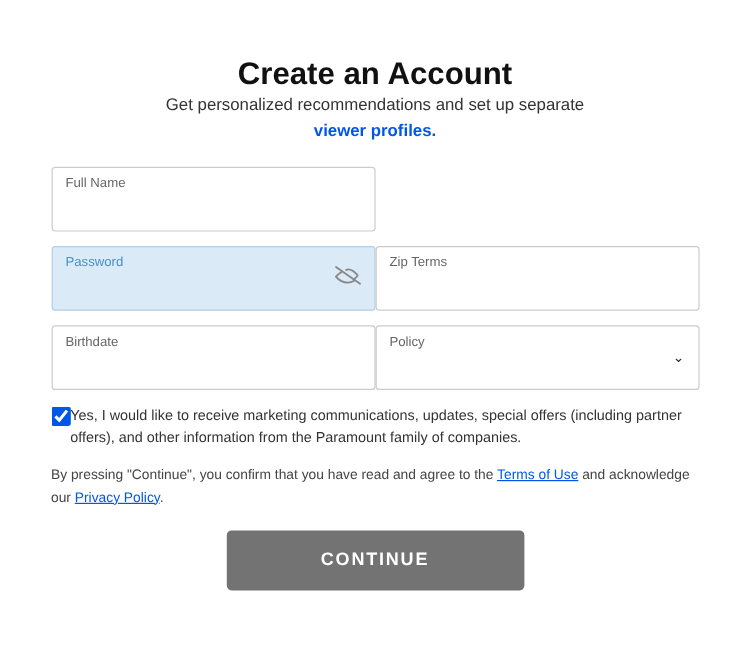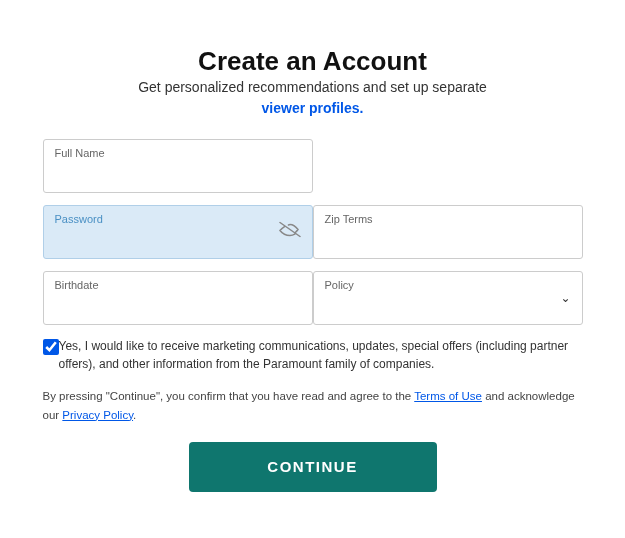--- a/index.html
+++ b/index.html
@@ -141,21 +141,21 @@
 
     .terms-text a {
       color: #0057e7;
     }
 
     .continue-btn {
       display: block;
       width: 248px;
       height: 50px;
       margin: 4px auto;
-      background: #0f766e;
+      background: #737373;
       color: #ffffff;
       border: none;
       border-radius: 4px;
       font-size: 15px;
       font-weight: 700;
       letter-spacing: 1.5px;
       cursor: pointer;
       text-transform: uppercase;
       text-align: center;
     }

